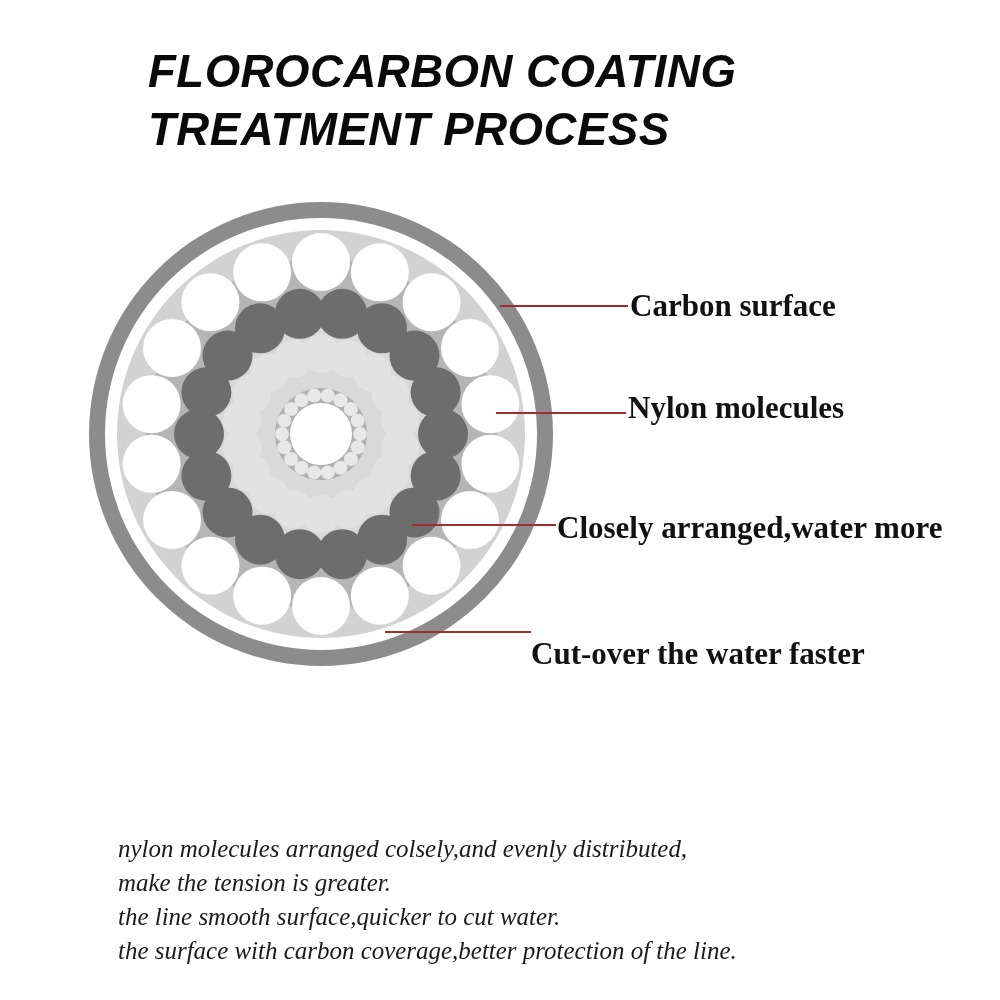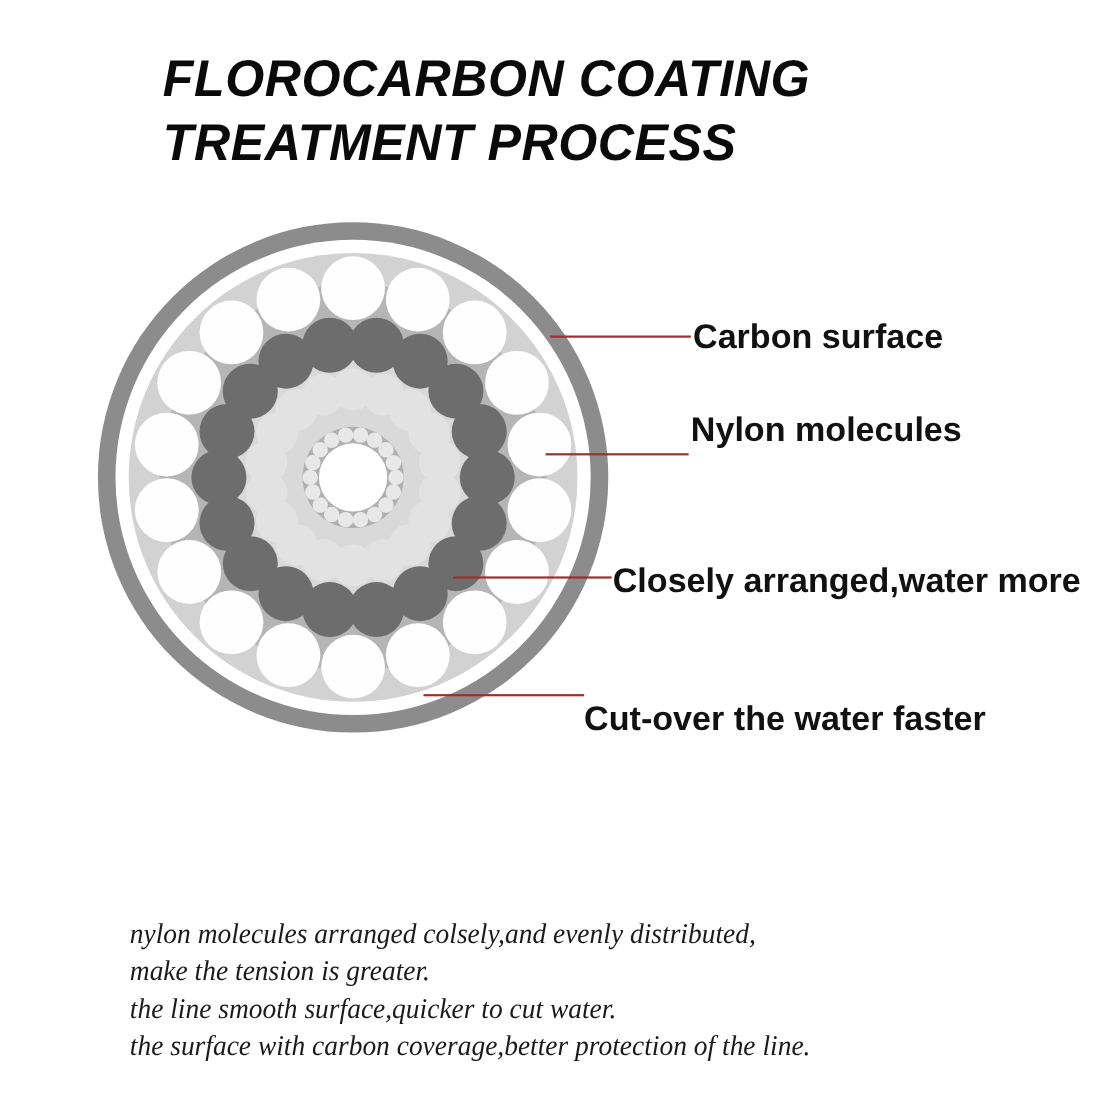--- a/index.html
+++ b/index.html
@@ -41,29 +41,29 @@
     left: 78px;
     top: 196px;
     width: 486px;
     height: 486px;
   }
   #diagram svg { display: block; }
 
   
   .callout {
     position: absolute;
-    font-family: Liberation Sans, sans-serif;
+    font-family: Liberation Serif, serif;
     font-weight: bold;
     font-size: 31px;
     color: #111111;
     white-space: nowrap;
     line-height: 1;
   }
   #callout-1 { left: 630px; top: 290px; }
-  #callout-2 { left: 628px; top: 375px; }
+  #callout-2 { left: 628px; top: 392px; }
   #callout-3 { left: 557px; top: 512px; }
   #callout-4 { left: 531px; top: 618px; margin-top: 20px; }
 
   .leader {
     position: absolute;
     height: 0;
     border-top: 2px solid #9e2f2f;
   }
   #leader-1 { left: 500px; top: 305px;  width: 128px; }
   #leader-2 { left: 496px; top: 412px;  width: 130px; }

